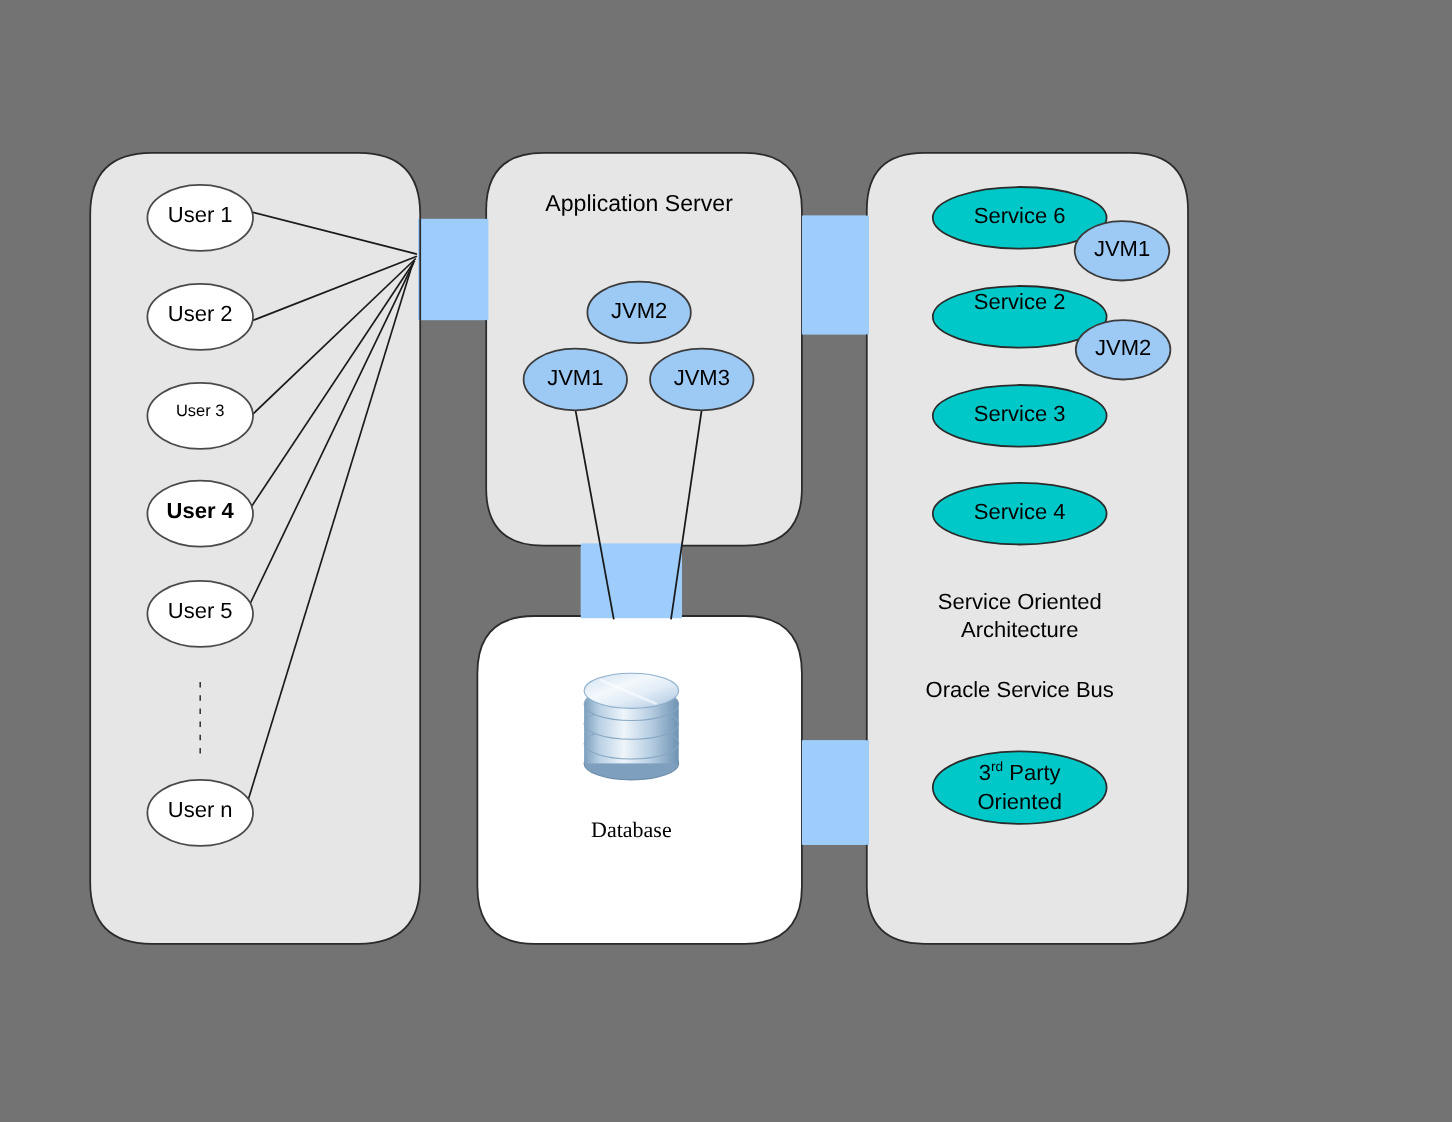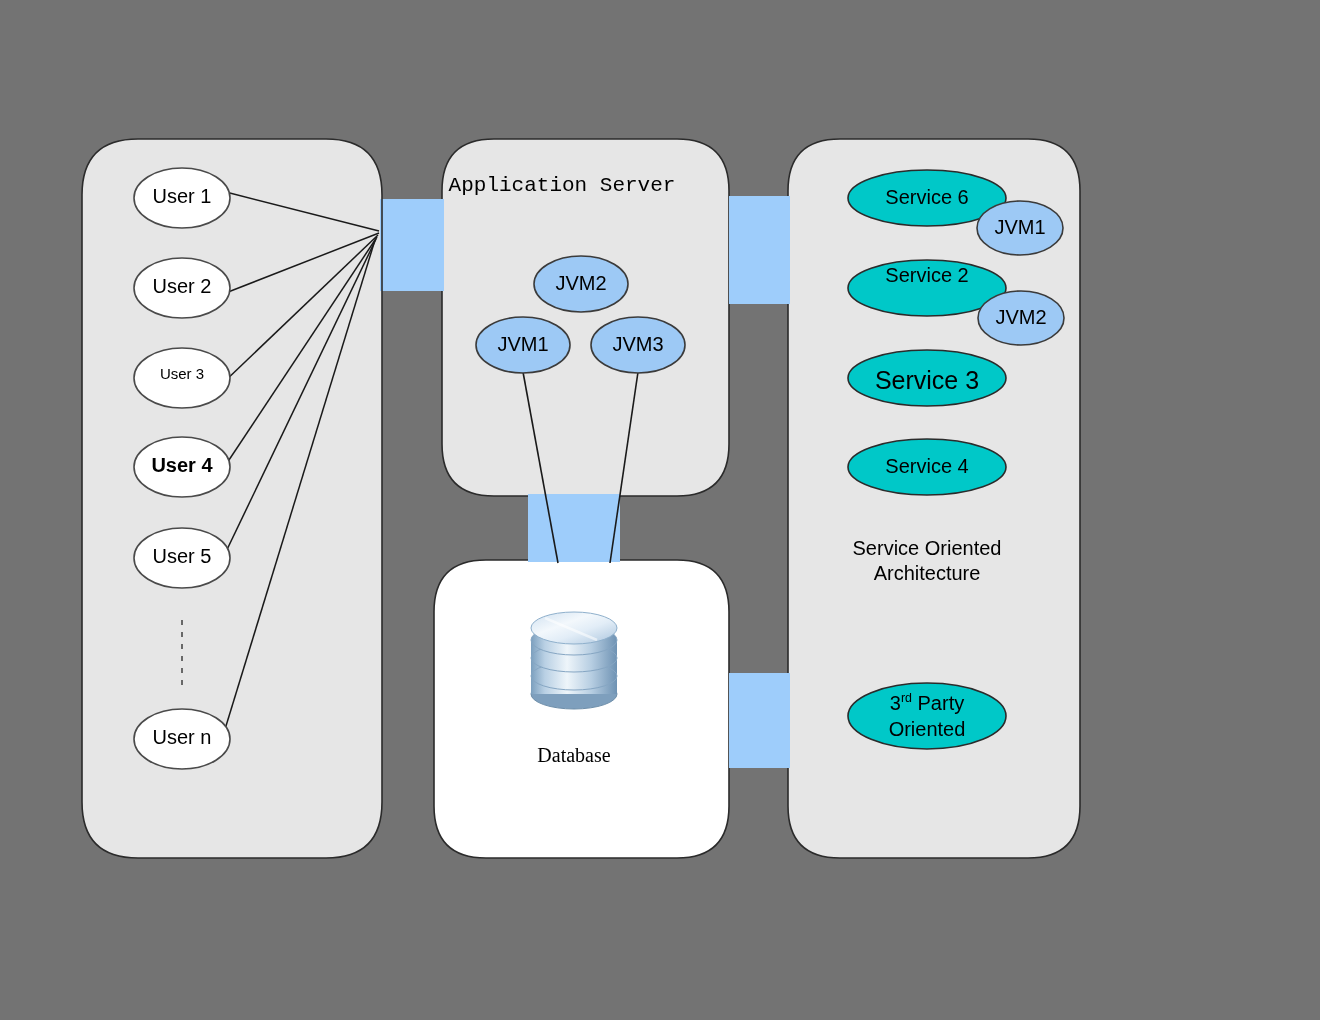--- a/index.html
+++ b/index.html
@@ -154,34 +154,35 @@
     </g>
   </svg>
 
   <div class="lbl" style="left:132px; top:185px; width:100px; font-size:20px;">User 1</div>
   <div class="lbl" style="left:132px; top:275px; width:100px; font-size:20px;">User 2</div>
   <div class="lbl" style="left:132px; top:365px; width:100px; font-size:15px;">User 3</div>
   <div class="lbl" style="left:132px; top:454px; width:100px; font-size:20px;font-weight:bold;">User 4</div>
   <div class="lbl" style="left:132px; top:545px; width:100px; font-size:20px;">User 5</div>
   <div class="lbl" style="left:132px; top:726px; width:100px; font-size:20px;">User n</div>
 
-  <div class="lbl panel-title" style="left:427px; top:174px; width:270px;font-family:Liberation Mono, monospace;">Application Server</div>
+  <div class="lbl panel-title" style="left:446px; top:174px; width:270px;">Application Server</div>
   <div class="lbl" style="left:531px; top:272px; width:100px; font-size:20px;">JVM2</div>
   <div class="lbl" style="left:473px; top:333px; width:100px; font-size:20px;">JVM1</div>
   <div class="lbl" style="left:588px; top:333px; width:100px; font-size:20px;">JVM3</div>
 
   <div class="lbl" style="left:484px; top:744px; width:180px; font-size:20px;font-family:Liberation Serif, serif;">Database</div>
 
   <div class="lbl" style="left:847px; top:186px; width:160px; font-size:20px;">Service 6</div>
   <div class="lbl" style="left:847px; top:264px; width:160px; font-size:20px;">Service 2</div>
-  <div class="lbl" style="left:847px; top:366px; width:160px; font-size:25px;">Service 3</div>
+  <div class="lbl" style="left:847px; top:366px; width:160px; font-size:20px;">Service 3</div>
   <div class="lbl" style="left:847px; top:455px; width:160px; font-size:20px;">Service 4</div>
 
   <div class="lbl" style="left:970px; top:216px; width:100px; font-size:20px;">JVM1</div>
   <div class="lbl" style="left:971px; top:306px; width:100px; font-size:20px;">JVM2</div>
 
   <div class="lbl" style="left:817px; top:537px; width:220px; font-size:20px;">Service Oriented</div>
   <div class="lbl" style="left:817px; top:562px; width:220px; font-size:20px;">Architecture</div>
+  <div class="lbl" style="left:812px; top:617px; width:230px; font-size:20px;">Oracle Service Bus</div>
 
   <div class="lbl" style="left:847px; top:692px; width:160px; font-size:20px;"><span>3</span><sup>rd</sup><span> Party</span></div>
   <div class="lbl" style="left:847px; top:718px; width:160px; font-size:20px;">Oriented</div>
 
 </div>
 
 </body></html>

